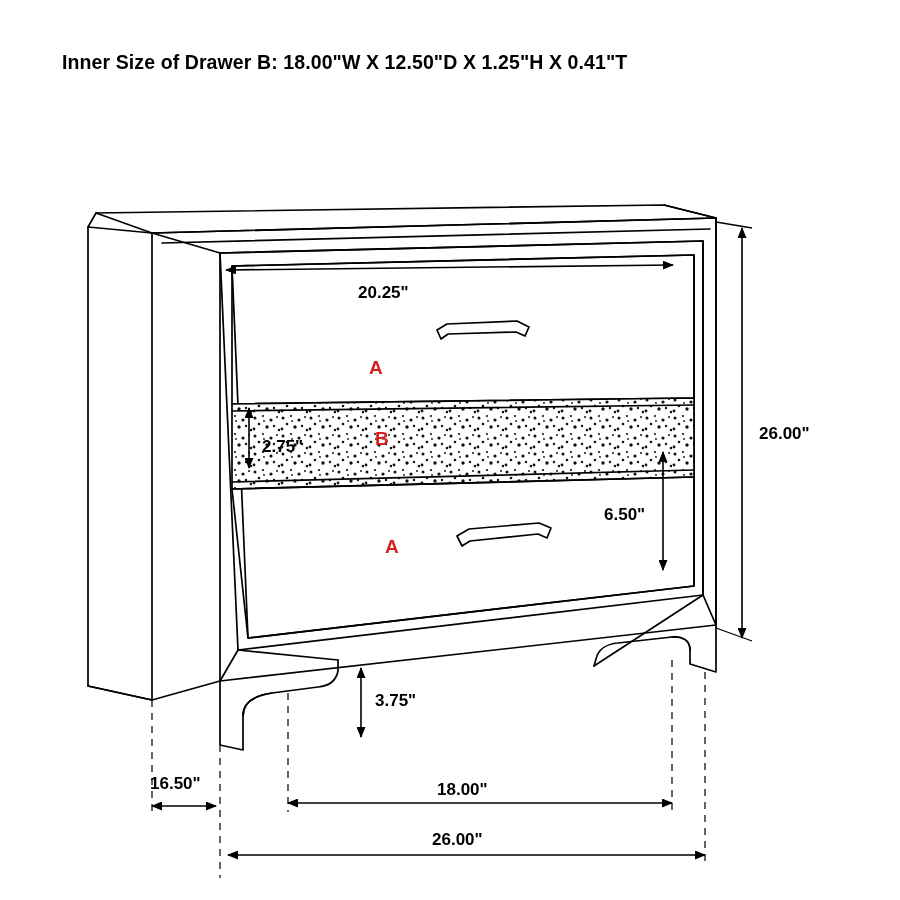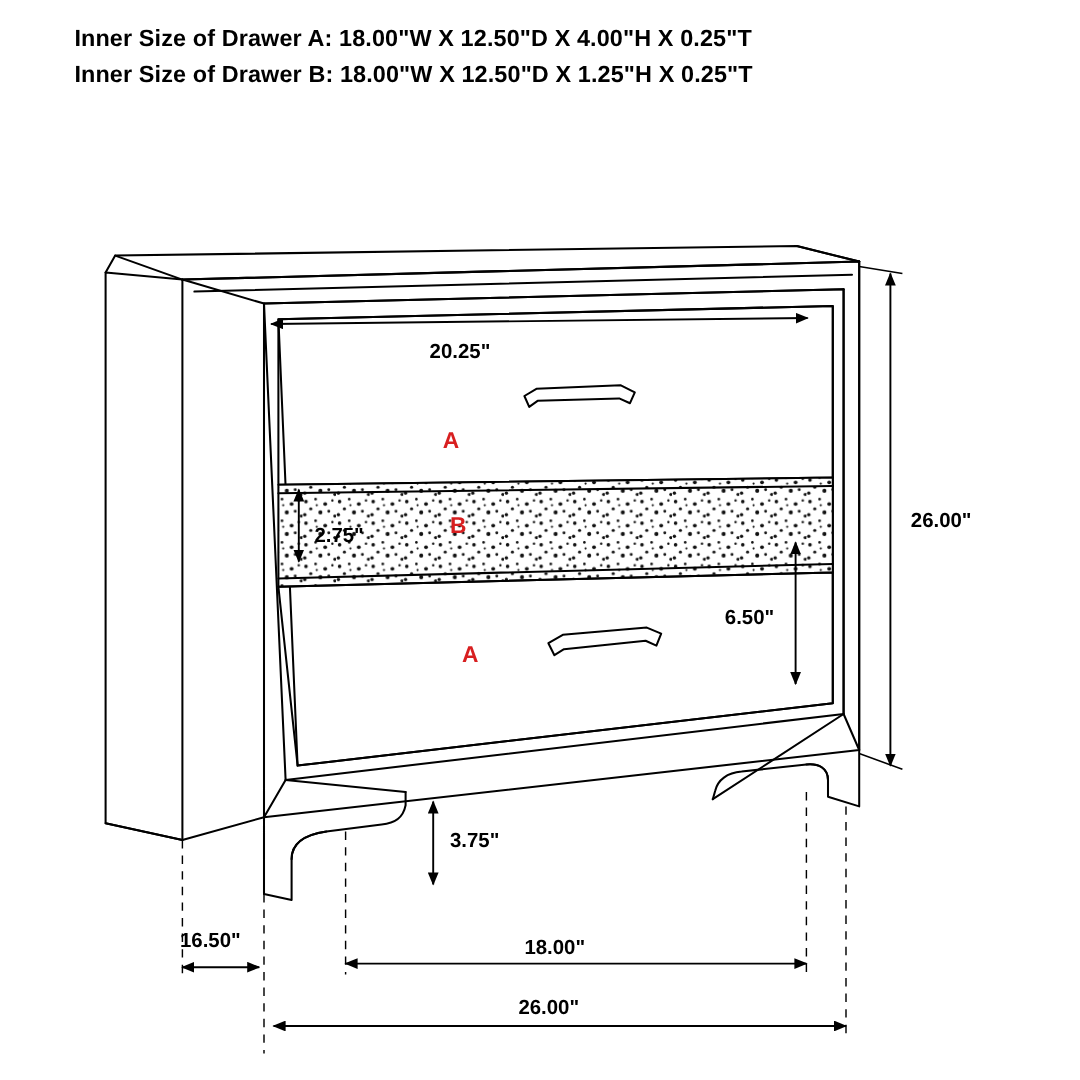--- a/index.html
+++ b/index.html
@@ -51,22 +51,21 @@
   }
   .lbl.dim {
     color: #000;
   }
 </style>
 </head>
 <body>
 
 <div id="stage">
 
-  <div class="hdr l1">Inner Size of Drawer A: 18.00"W X 12.50"D X 4.00"H X 0.25"T</div>
-  <div class="hdr l2">Inner Size of Drawer B: 18.00"W X 12.50"D X 1.25"H X 0.25"T</div>
+  <div class="hdr l2">Inner Size of Drawer B: 18.00"W X 12.50"D X 1.25"H X 0.41"T</div>
 
   <svg class="draw" viewBox="0 0 900 900">
     <defs>
       <marker id="arrHead" markerWidth="11" markerHeight="9" refX="10" refY="4.5" orient="auto" markerUnits="userSpaceOnUse">
         <path d="M0,0 L11,4.5 L0,9 z" fill="#000"></path>
       </marker>
       <marker id="arrTail" markerWidth="11" markerHeight="9" refX="1" refY="4.5" orient="auto" markerUnits="userSpaceOnUse">
         <path d="M11,0 L0,4.5 L11,9 z" fill="#000"></path>
       </marker>
       <pattern id="speckle" width="28" height="18" patternUnits="userSpaceOnUse">

